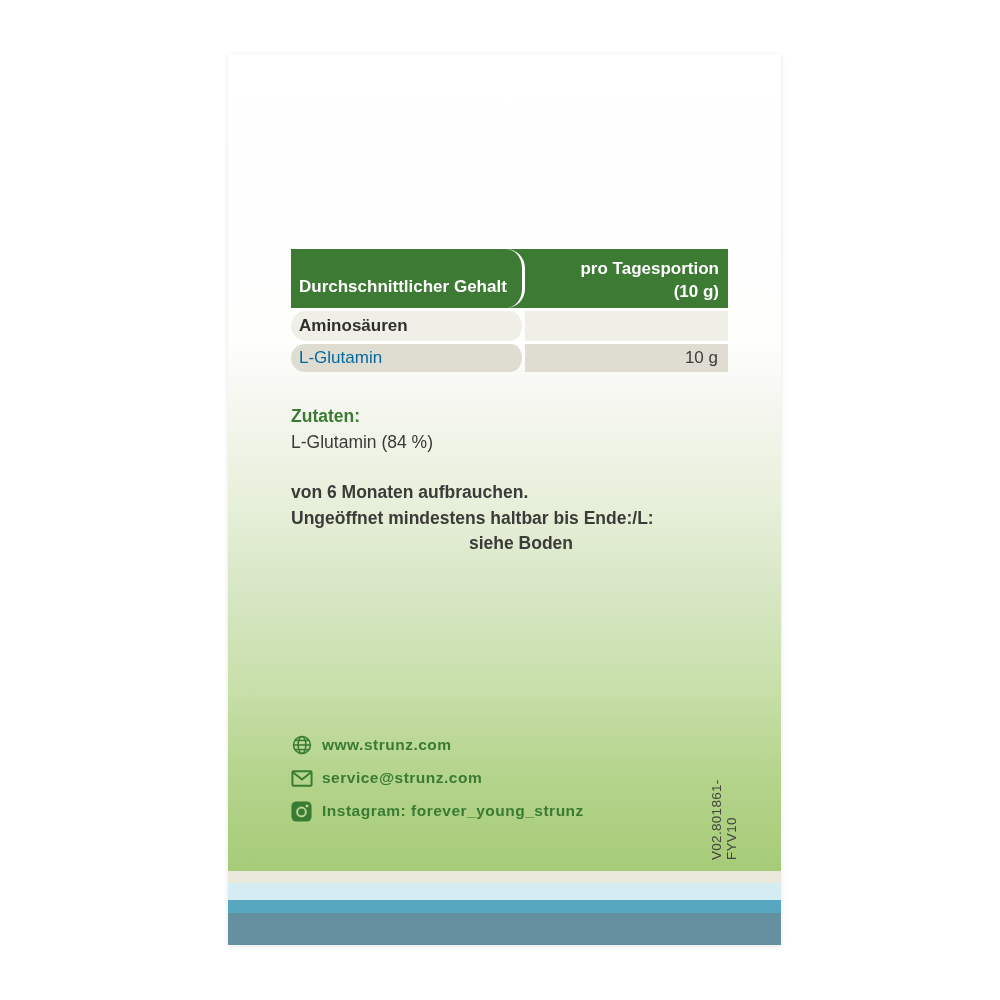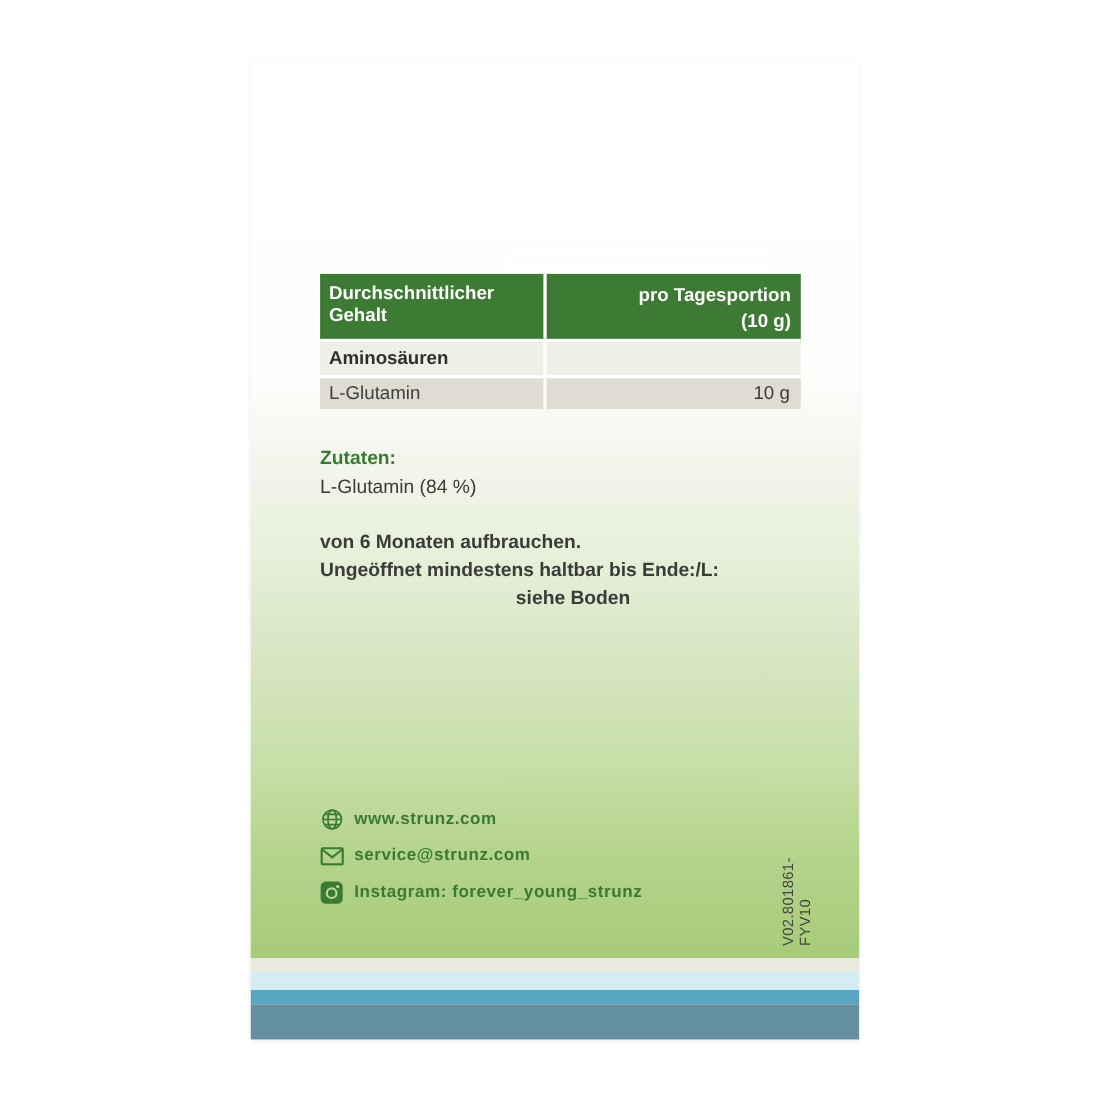--- a/index.html
+++ b/index.html
@@ -27,31 +27,31 @@
   .stripe-lightblue { height: 17px; background: #d6ecf3; }
   .stripe-teal      { height: 13px; background: #56a7bf; }
   .stripe-slate     { height: 32px; background: #64909f; }
 
   
   .ntable {
     position: absolute; left: 63px; top: 195px; width: 437px;
     font-size: 17px;
   }
   .trow { display: flex; }
-  .cell-left  { width: 206px; border-right: 3px solid #ffffff; }
+  .cell-left  { width: 234px; border-right: 3px solid #ffffff; border-radius: 19px; }
   .cell-right { flex: 1; }
   .thead { background: #3d7a33; color: #ffffff; font-weight: 700; height: 62px; border-bottom: 3px solid #ffffff; }
   .thead .cell-left { display: flex; align-items: flex-end; padding: 0 0 11px 8px; }
   .thead .cell-right { text-align: right; padding: 8px 9px 0 0; line-height: 23px; }
   .row-light { background: transparent; height: 33px; border-bottom: 3px solid #ffffff; }
   .row-light .cell-left, .row-light .cell-right { background: #f0efe7; }
   .row-dark { height: 28px; }
   .row-dark .cell-left, .row-dark .cell-right { background: #dfddd2; }
   .row-light .cell-left { font-weight: 700; color: #2f2f2d; display: flex; align-items: center; padding-left: 8px; }
-  .row-dark .cell-left { color: #404040; display: flex; align-items: center; padding-left: 8px; }
+  .row-dark .cell-left { color: #0369a1; display: flex; align-items: center; padding-left: 8px; }
   .row-dark .cell-right { color: #3b3b39; display: flex; align-items: center; justify-content: flex-end; padding-right: 10px; }
 
   
   .zutaten { position: absolute; left: 63px; top: 352px; font-size: 17.5px; }
   .zutaten-title { color: #3a7b33; font-weight: 700; }
   .zutaten-text { color: #3b3b39; margin-top: 5px; }
 
   
   .storage { position: absolute; left: 63px; top: 426px; width: 460px; font-size: 17.5px; line-height: 25.5px; color: #3b3b39; }
   .storage .seg-green { color: #3a7b33; font-weight: 700; }

